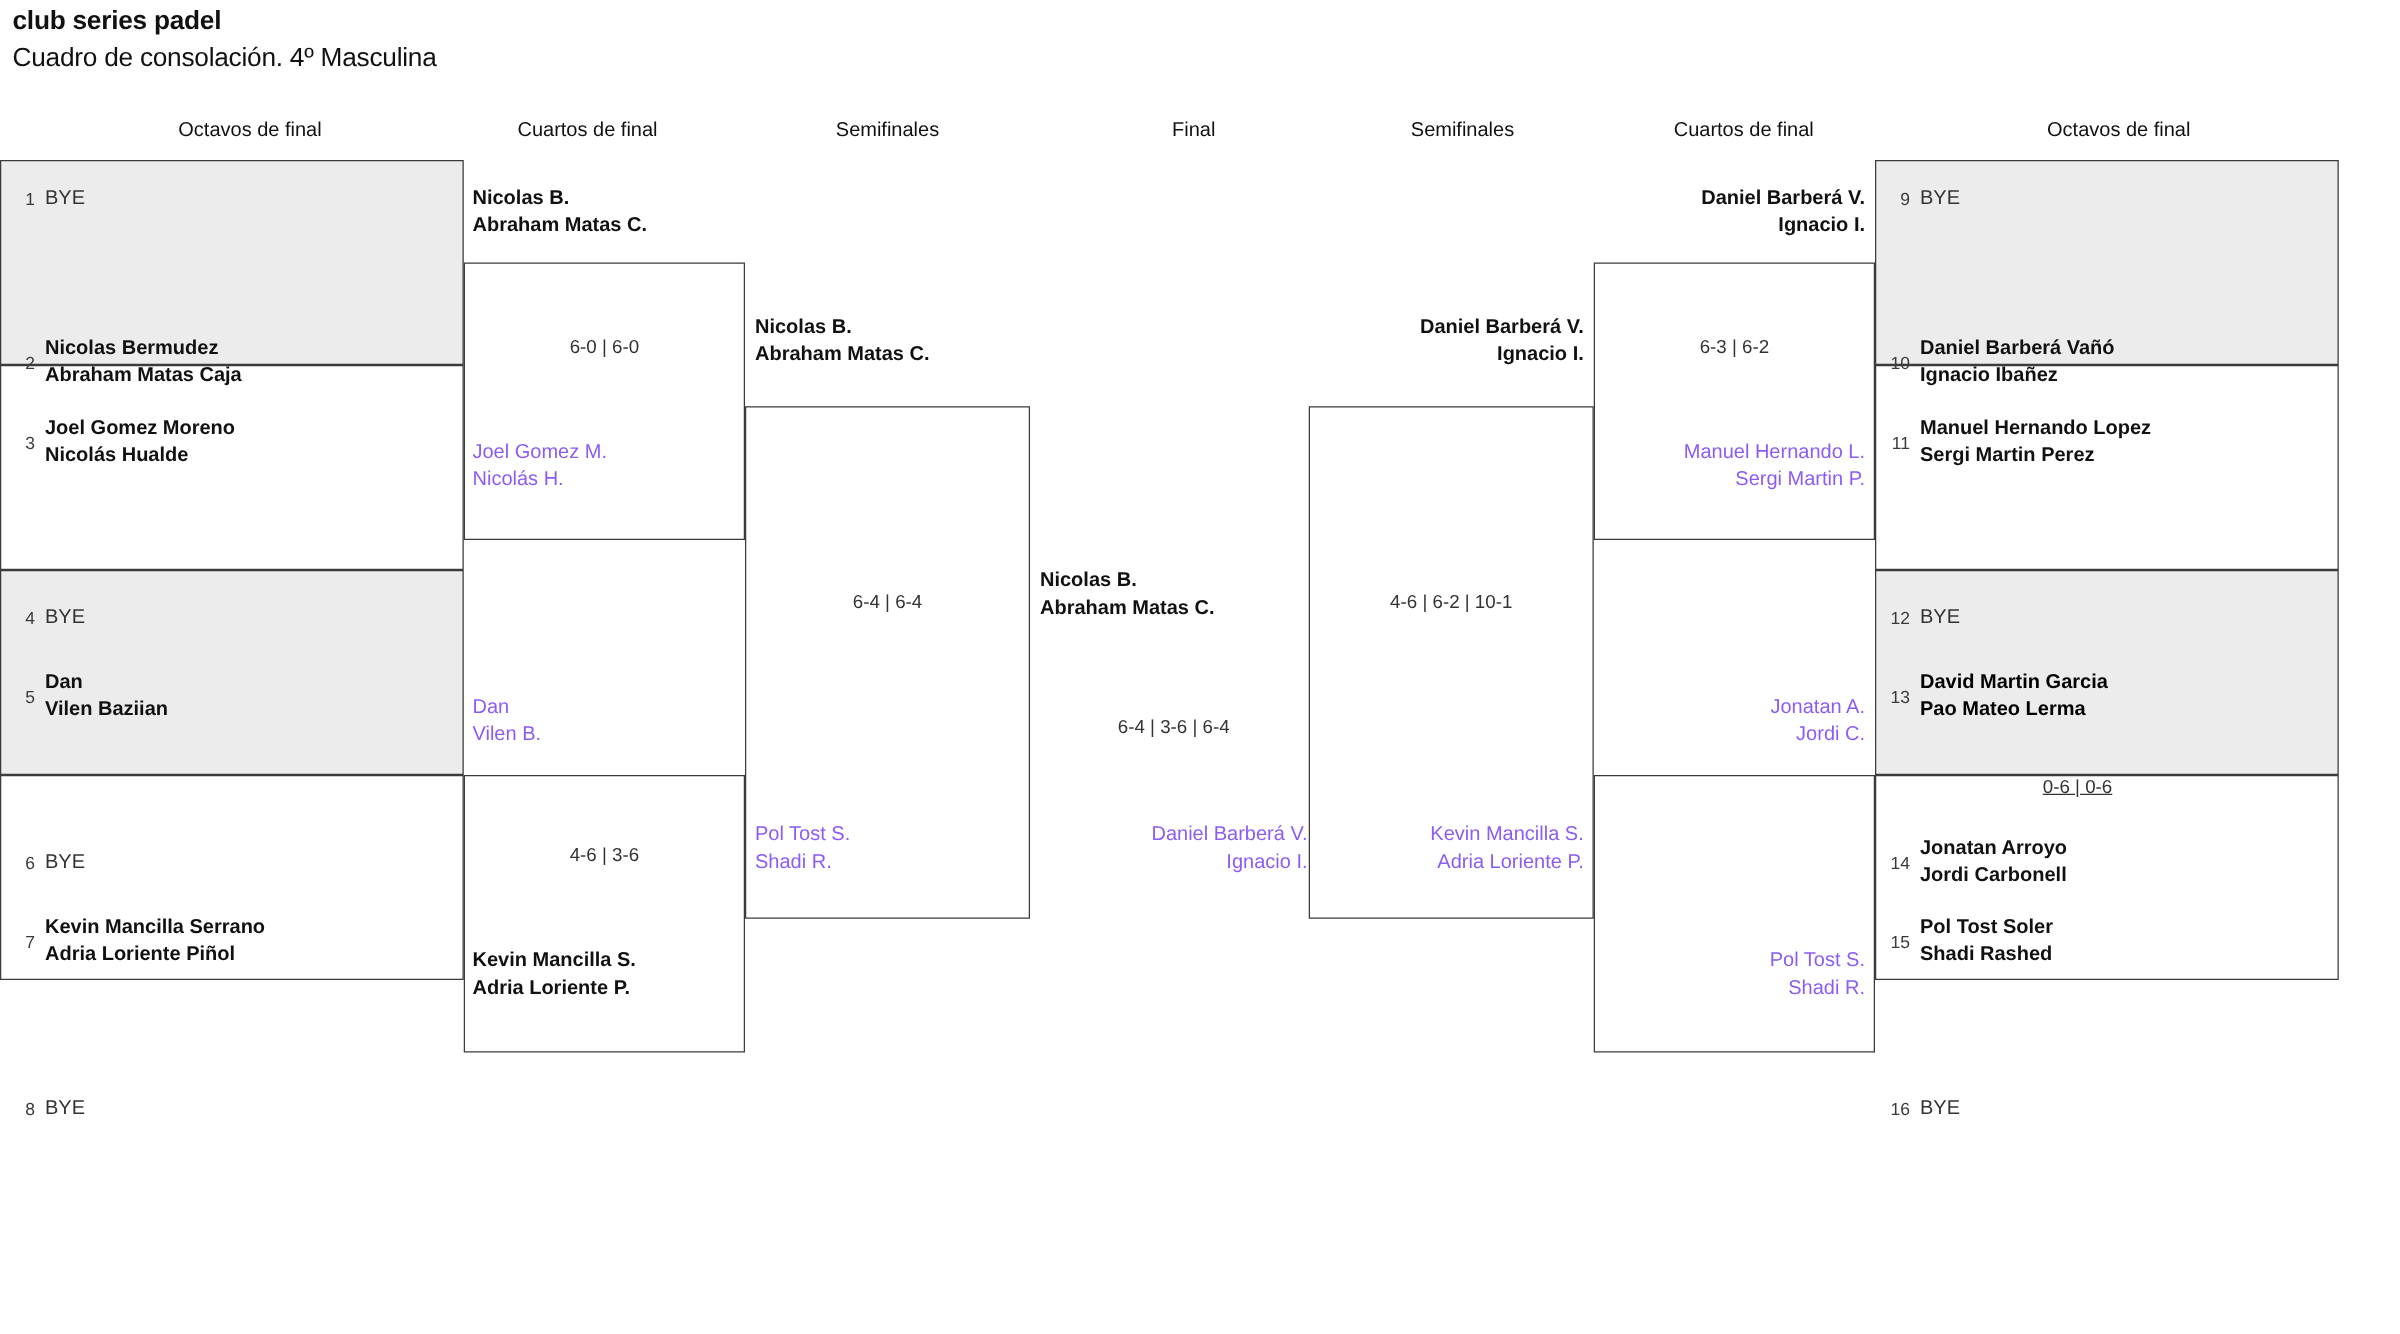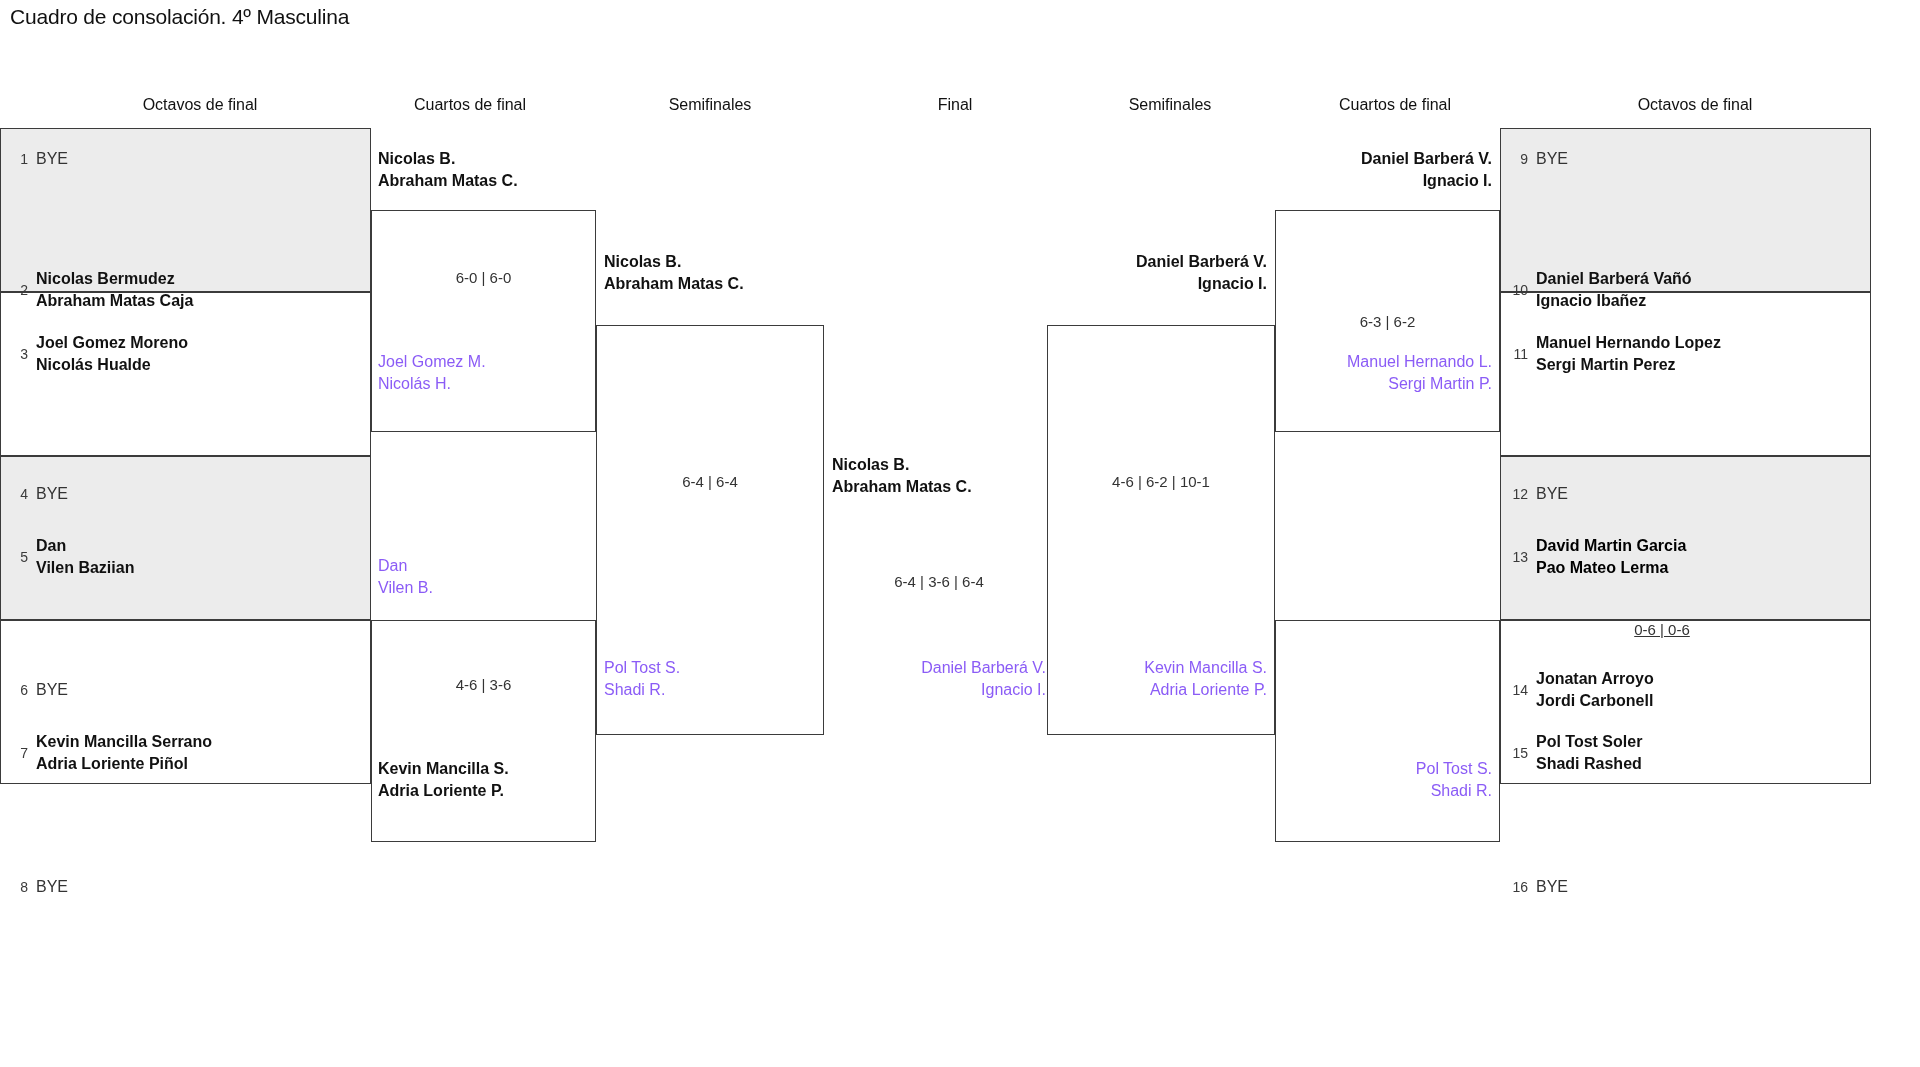--- a/index.html
+++ b/index.html
@@ -98,20 +98,21 @@
     text-align: center;
   }
 </style>
 </head>
 <body>
 
 <div id="root">
 
   <div class="header">
     <div class="title-block">
+      <div class="title-line1">club series padel</div>
       <div class="title-line2">Cuadro de consolación. 4º Masculina</div>
     </div>
 
   </div>
 
   <div class="round-label" style="left:70px;  width:260px;">Octavos de final</div>
   <div class="round-label" style="left:355px; width:230px;">Cuartos de final</div>
   <div class="round-label" style="left:600px; width:220px;">Semifinales</div>
   <div class="round-label" style="left:840px; width:230px;">Final</div>
   <div class="round-label" style="left:1055px;width:230px;">Semifinales</div>
@@ -229,27 +230,31 @@
     <div class="team ralign" style="left:1045px; top:657px; width:222px;">
       <div>Kevin Mancilla S.</div>
       <div>Adria Loriente P.</div>
     </div>
 
     <div class="match-box" style="left:1275px; top:210px; width:225px; height:222px;"></div>
     <div class="team win ralign" style="left:1270px; top:148px; width:222px;">
       <div>Daniel Barberá V.</div>
       <div>Ignacio I.</div>
     </div>
-    <div class="score" style="left:1275px; top:268px; width:225px;margin-top:44px;">6-3 | 6-2</div>
+    <div class="score" style="left:1275px; top:268px; width:225px;">6-3 | 6-2</div>
     <div class="team ralign" style="left:1270px; top:351px; width:222px;">
       <div>Manuel Hernando L.</div>
       <div>Sergi Martin P.</div>
     </div>
 
     <div class="match-box" style="left:1275px; top:620px; width:225px; height:222px;"></div>
+    <div class="team ralign" style="left:1270px; top:555px; width:222px;">
+      <div>Jonatan A.</div>
+      <div>Jordi C.</div>
+    </div>
     <div class="score" style="left:1275px; top:675px; width:225px;"></div>
     <div class="team ralign" style="left:1270px; top:758px; width:222px;">
       <div>Pol Tost S.</div>
       <div>Shadi R.</div>
     </div>
 
     <div class="seed-box shaded" style="left:1500px; top:128px; width:371px; height:164px;"></div>
     <div class="seed-box" style="left:1500px; top:292px; width:371px; height:164px;"></div>
     <div class="seed-box shaded" style="left:1500px; top:456px; width:371px; height:164px;"></div>
     <div class="seed-box" style="left:1500px; top:620px; width:371px; height:164px;"></div>

